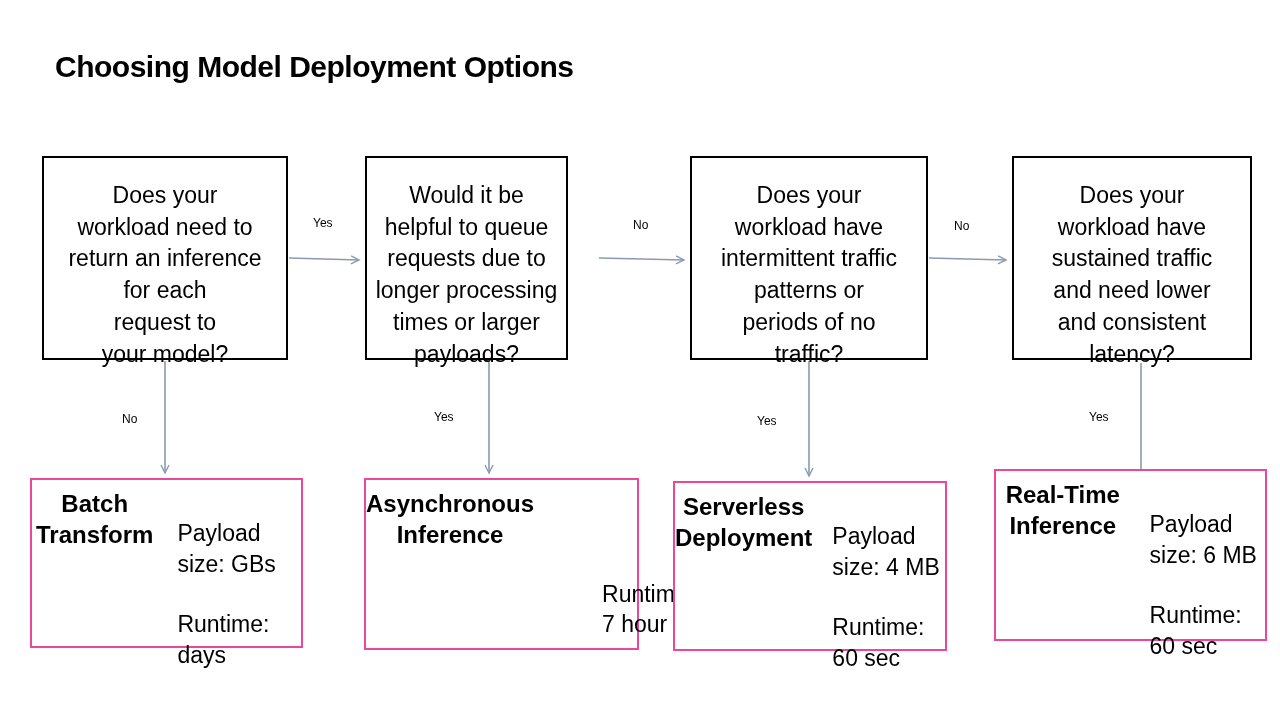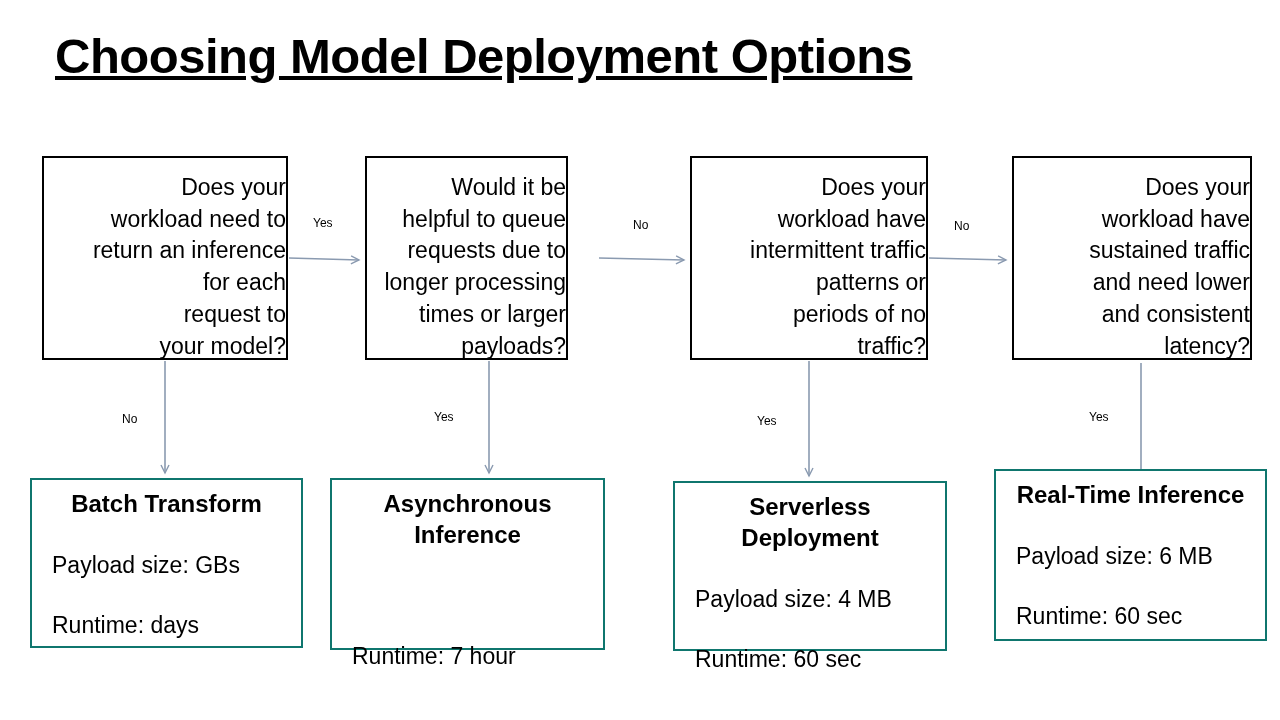--- a/index.html
+++ b/index.html
@@ -8,63 +8,61 @@
     width: 1280px;
     height: 720px;
     background: #ffffff;
     overflow: hidden;
     font-family: "Liberation Sans", sans-serif;
     color: #000000;
   }
   .title {
     position: absolute;
     left: 55px;
-    top: 28px;
+    top: 50px;
     margin: 0;
-    font-size: 49px;
+    font-size: 30px;
     font-weight: bold;
     letter-spacing: -0.5px;
     white-space: nowrap;
-    text-decoration: underline;
   }
   .arrows {
     position: absolute;
     left: 0; top: 0;
     width: 1280px; height: 720px;
     pointer-events: none;
   }
   .qbox {
     position: absolute;
     top: 156px;
     height: 204px;
     box-sizing: border-box;
     border: 2px solid #000000;
     background: #ffffff;
-    text-align: right;
+    text-align: center;
     font-size: 23px;
     line-height: 1.38;
-    padding-top: 14px;
+    padding-top: 22px;
     white-space: pre-line;
   }
   #q1 { left: 42px;   width: 246px; }
   #q2 { left: 365px;  width: 203px; }
   #q3 { left: 690px;  width: 238px; }
   #q4 { left: 1012px; width: 240px; }
   .rbox {
     position: absolute;
     box-sizing: border-box;
-    border: 2px solid #0f766e;
+    border: 2px solid #ec4899;
     background: #ffffff;
     display: flex;
-    flex-direction: column;
     justify-content: space-between;
     padding: 8px 0 8px 0;
   }
   #r1 { left: 30px;   top: 478px; width: 273px; height: 170px; }
-  #r2 { left: 330px;  top: 478px; width: 275px; height: 172px; }
+  #r2 { left: 364px;  top: 478px; width: 275px; height: 172px; gap: 48px; }
   #r3 { left: 673px;  top: 481px; width: 274px; height: 170px; }
   #r4 { left: 994px;  top: 469px; width: 273px; height: 172px; }
   .rbox .rtitle {
     font-size: 24px;
     font-weight: bold;
     text-align: center;
     line-height: 1.3;
     white-space: pre-line;
   }
   .rbox .rdetails {

